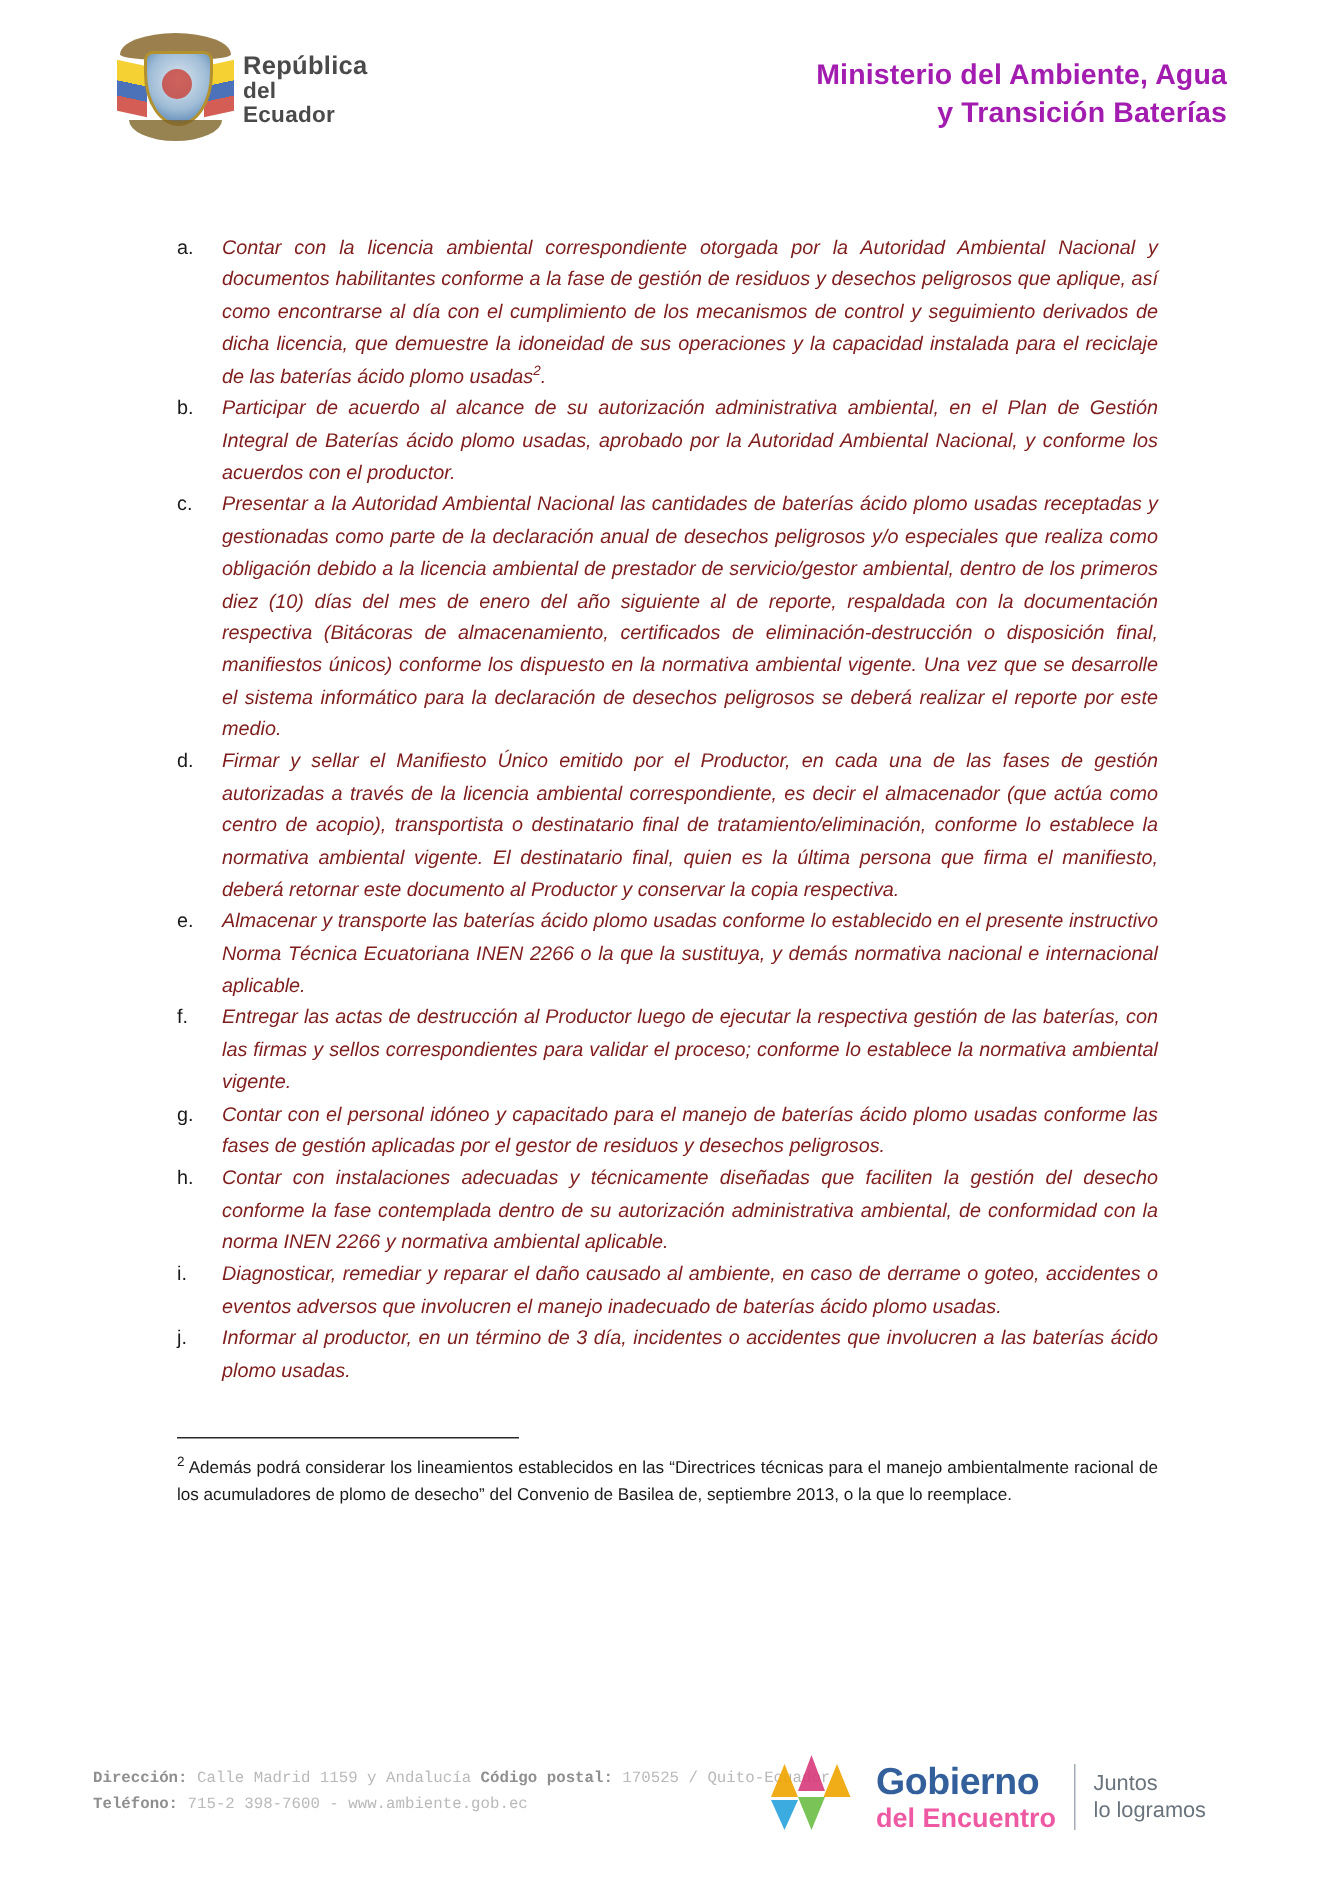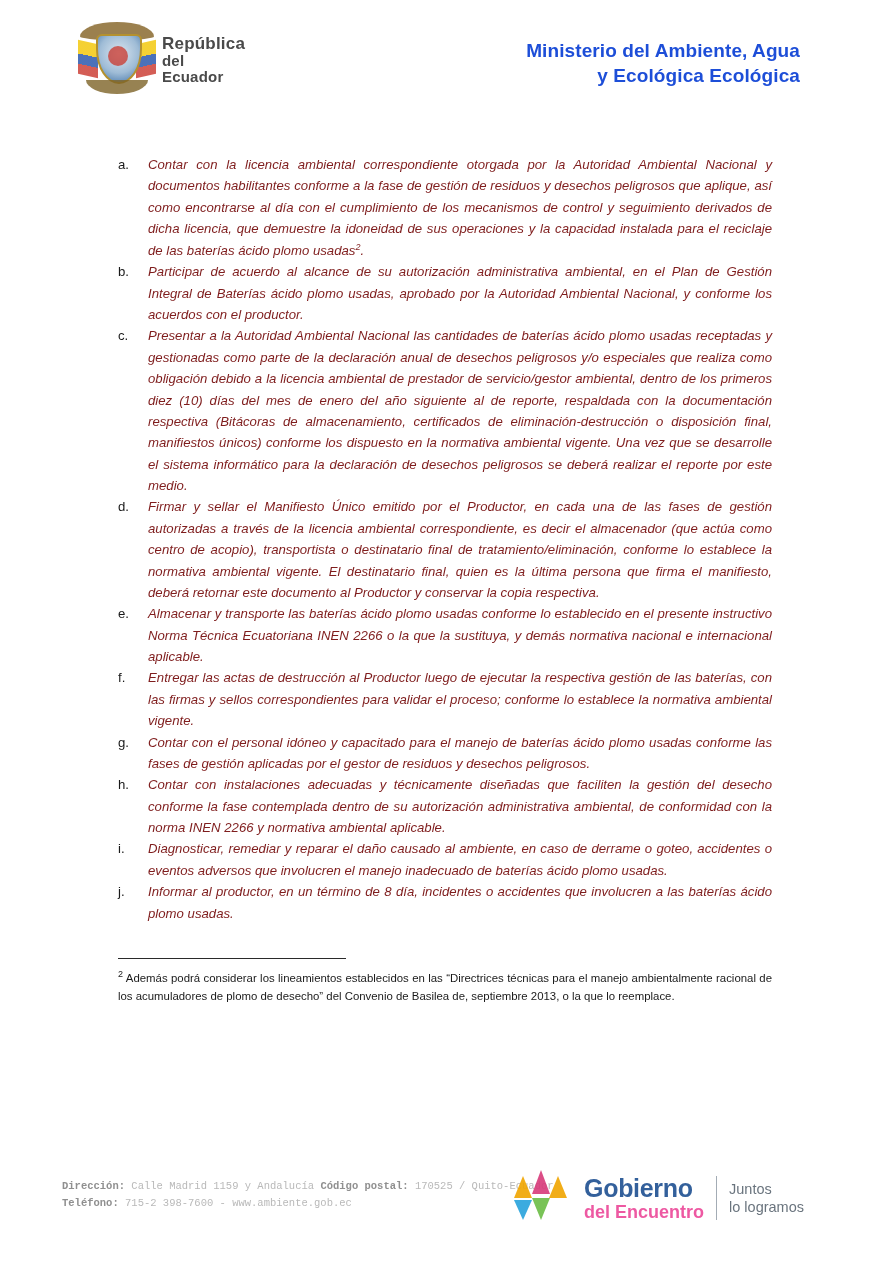--- a/index.html
+++ b/index.html
@@ -99,24 +99,24 @@
     letter-spacing: .2px;
   }
   .crest-text .l2 {
     font-size: 15px;
     font-weight: bold;
     color: #4a4a4a;
     letter-spacing: .2px;
   }
   .ministry {
     position: absolute;
-    right: 92px;
+    right: 74px;
     top: 38px;
     text-align: right;
-    color: #1d4ed8;
+    color: #a21caf;
     font-weight: bold;
     font-size: 19px;
     line-height: 1.32;
     letter-spacing: .1px;
   }
 
   
   .content {
     padding: 22px 120px 0 118px;
   }
@@ -253,21 +253,21 @@
       <div class="crest-shield"></div>
       <div class="crest-base"></div>
     </div>
     <div class="crest-text">
       <div class="l1">República</div>
       <div class="l2">del Ecuador</div>
     </div>
   </div>
   <div class="ministry">
     <div>Ministerio del Ambiente, Agua</div>
-    <div>y Ecológica Ecológica</div>
+    <div>y Transición Baterías</div>
   </div>
 </div>
 
 <div class="content">
   <ol class="alpha">
 
     <li>
       <div class="marker">a.</div>
       <div class="para"><span>Contar con la licencia ambiental correspondiente otorgada por la Autoridad Ambiental Nacional y documentos habilitantes conforme a la fase de gestión de residuos y desechos peligrosos que aplique, así como encontrarse al día con el cumplimiento de los mecanismos de control y seguimiento derivados de dicha licencia, que demuestre la idoneidad de sus operaciones y la capacidad instalada para el reciclaje de las baterías ácido plomo usadas</span><sup>2</sup><span>.</span></div>
     </li>
@@ -307,21 +307,21 @@
       <div class="para">Contar con instalaciones adecuadas y técnicamente diseñadas que faciliten la gestión del desecho conforme la fase contemplada dentro de su autorización administrativa ambiental, de conformidad con la norma INEN 2266 y normativa ambiental aplicable.</div>
     </li>
 
     <li>
       <div class="marker">i.</div>
       <div class="para">Diagnosticar, remediar y reparar el daño causado al ambiente, en caso de derrame o goteo, accidentes o eventos adversos que involucren el manejo inadecuado de baterías ácido plomo usadas.</div>
     </li>
 
     <li>
       <div class="marker">j.</div>
-      <div class="para">Informar al productor, en un término de 8 día, incidentes o accidentes que involucren a las baterías ácido plomo usadas.</div>
+      <div class="para">Informar al productor, en un término de 3 día, incidentes o accidentes que involucren a las baterías ácido plomo usadas.</div>
     </li>
 
   </ol>
 
   <div class="footnote-wrap">
     <div class="footnote-rule"></div>
     <div class="footnote"><sup>2</sup> <span>Además podrá considerar los lineamientos establecidos en las “Directrices técnicas para el manejo ambientalmente racional de los acumuladores de plomo de desecho” del Convenio de Basilea de, septiembre 2013, o la que lo reemplace.</span></div>
   </div>
 
 </div>

